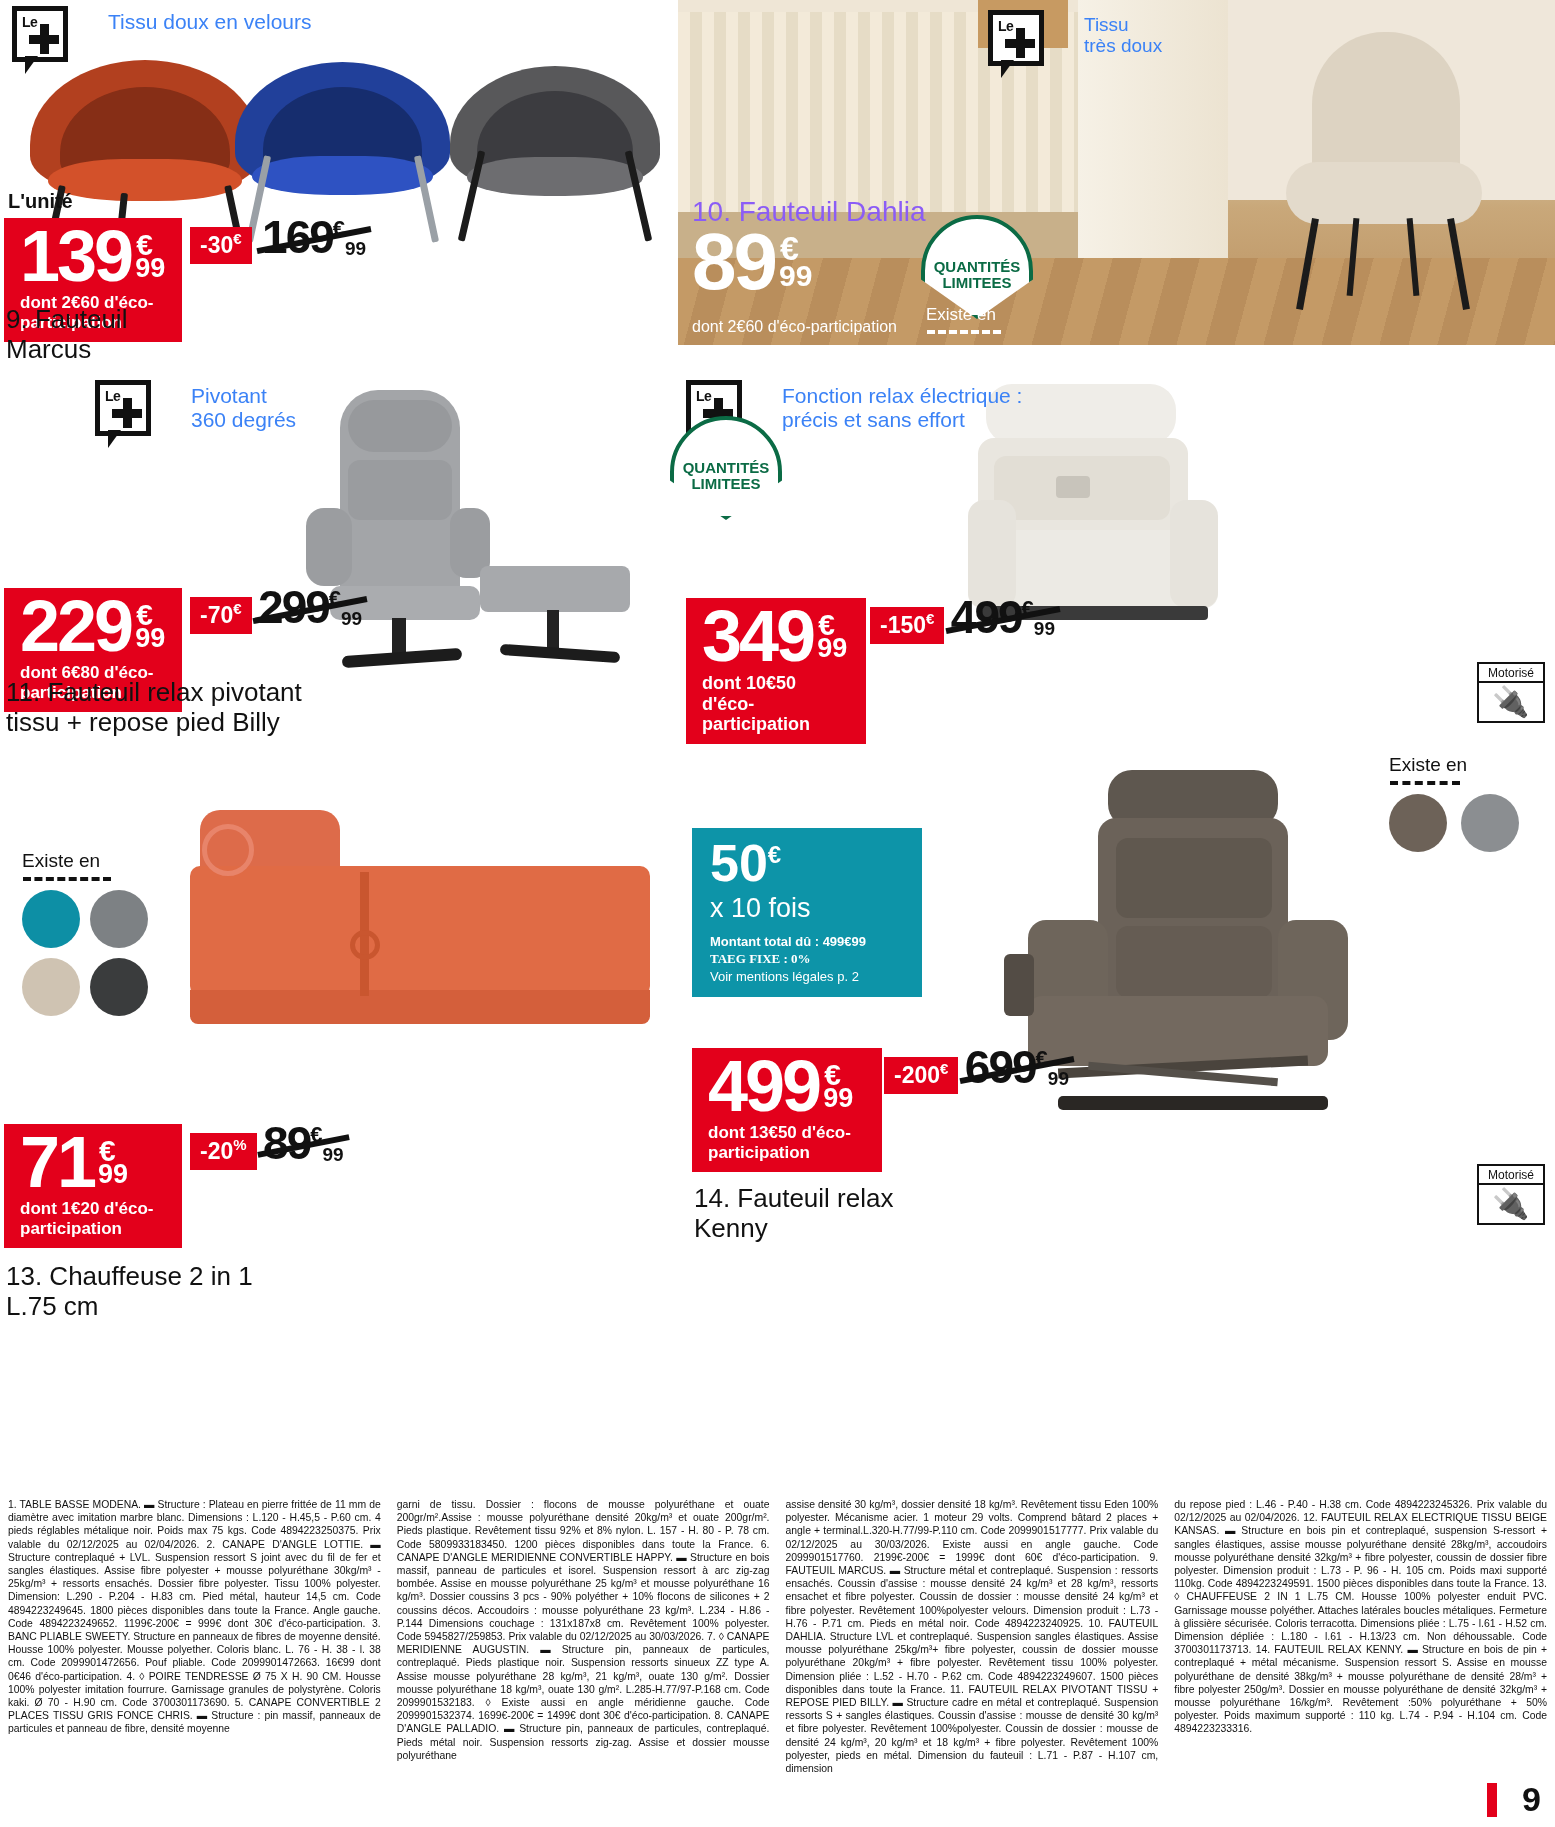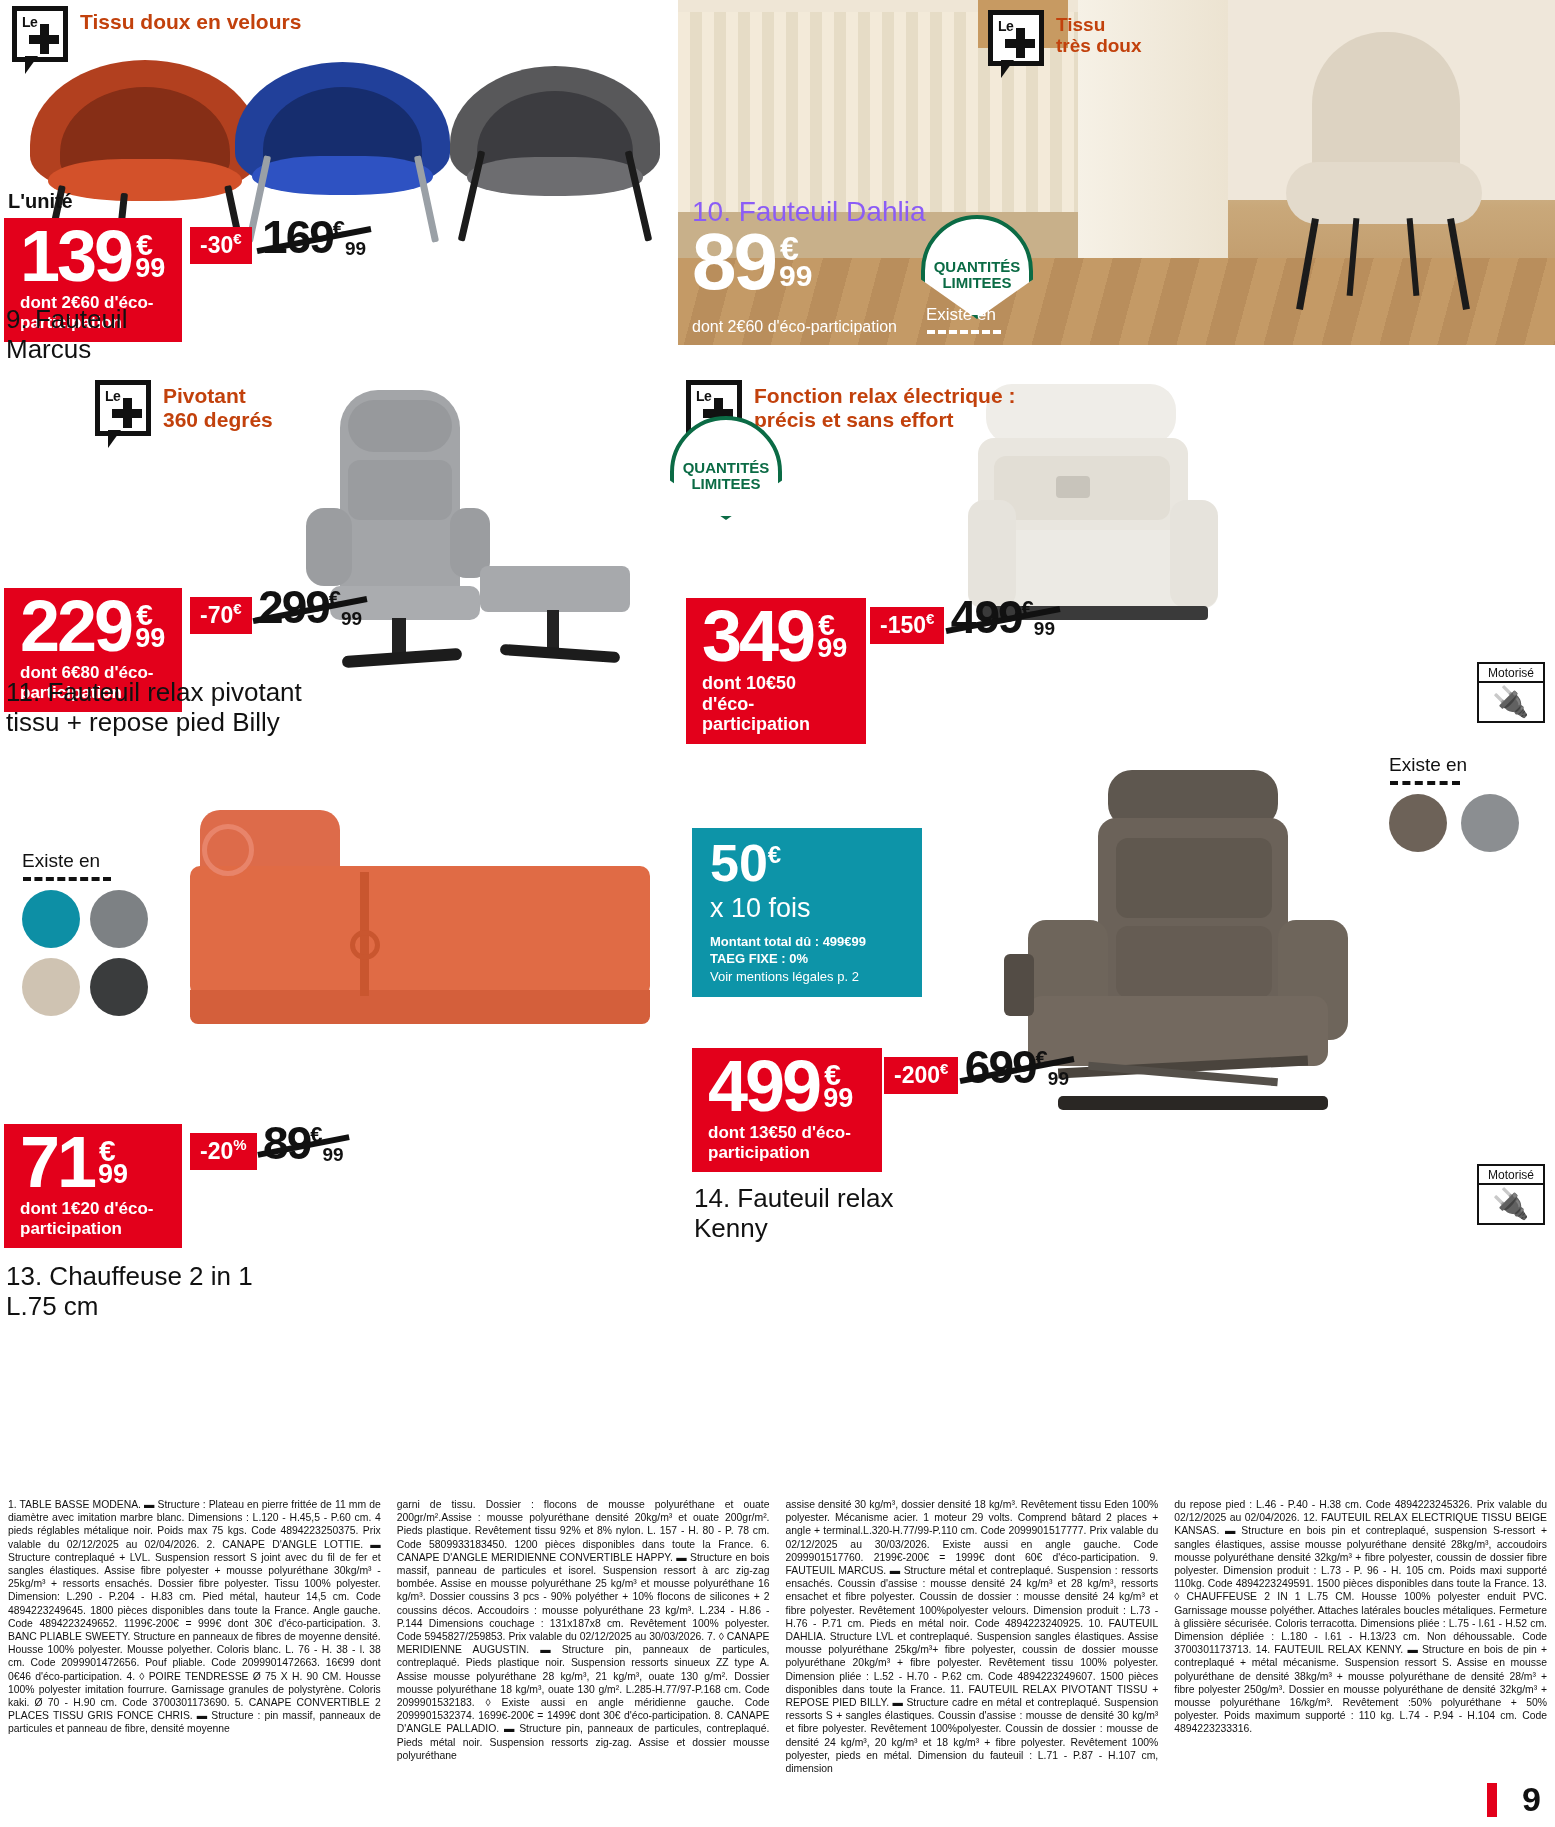--- a/index.html
+++ b/index.html
@@ -39,22 +39,22 @@
   }
   .leplus-box .plus::before { left: 11px; top: 0; width: 9px; height: 30px; }
   .leplus-box .plus::after  { left: 0; top: 11px; width: 30px; height: 9px; }
   .leplus-tail {
     position: absolute; left: 8px; bottom: -17px;
     width: 0; height: 0;
     border-left: 13px solid #111;
     border-bottom: 18px solid transparent;
   }
   .leplus-text {
-    font-size: 21px; font-weight: 700; color: #c2410c; line-height: 1.12;
-    padding-top: 4px; white-space: pre-line;
+    font-size: 21px; font-weight: 400; color: #3b82f6; line-height: 1.12;
+    padding-top: 4px; white-space: pre-line; margin-left: 28px;
   }
   .leplus-text.small { font-size: 19px; }
 
   
   .pricebox {
     background: #e3001b; color: #fff;
     padding: 8px 14px 10px 16px;
     display: inline-block;
   }
   .pricerow { display: flex; align-items: flex-start; line-height: 0.84; }
@@ -499,21 +499,21 @@
 
       <div class="abs" style="left:150px;top:292px;width:250px;height:10px;background:#4a443d;transform:rotate(-3deg);"></div>
       <div class="abs" style="left:180px;top:300px;width:190px;height:8px;background:#55504a;transform:rotate(5deg);"></div>
       <div class="abs" style="left:150px;top:326px;width:270px;height:14px;background:#2a2724;border-radius:5px;"></div>
     </div>
 
     <div class="finance abs" style="left:14px;top:68px;">
       <div class="big"><span>50</span><sup>€</sup></div>
       <div class="fois">x 10 fois</div>
       <div class="ml">Montant total dû : 499€99</div>
-      <div class="ml" style="margin-top:0;">TAEG FIXE : 0%</div>
+      <div class="ml" style="margin-top:0;font-family:Liberation Serif, serif;">TAEG FIXE : 0%</div>
       <div class="ml thin" style="margin-top:0;font-weight:400;">Voir mentions légales p. 2</div>
     </div>
 
     <div class="pricebox abs" style="left:14px;top:288px;width:190px;">
       <div class="pricerow">
         <span class="price-int">499</span>
         <span class="price-eurcents">
           <span class="price-eur">€</span>
           <span class="price-cents">99</span>
         </span>

